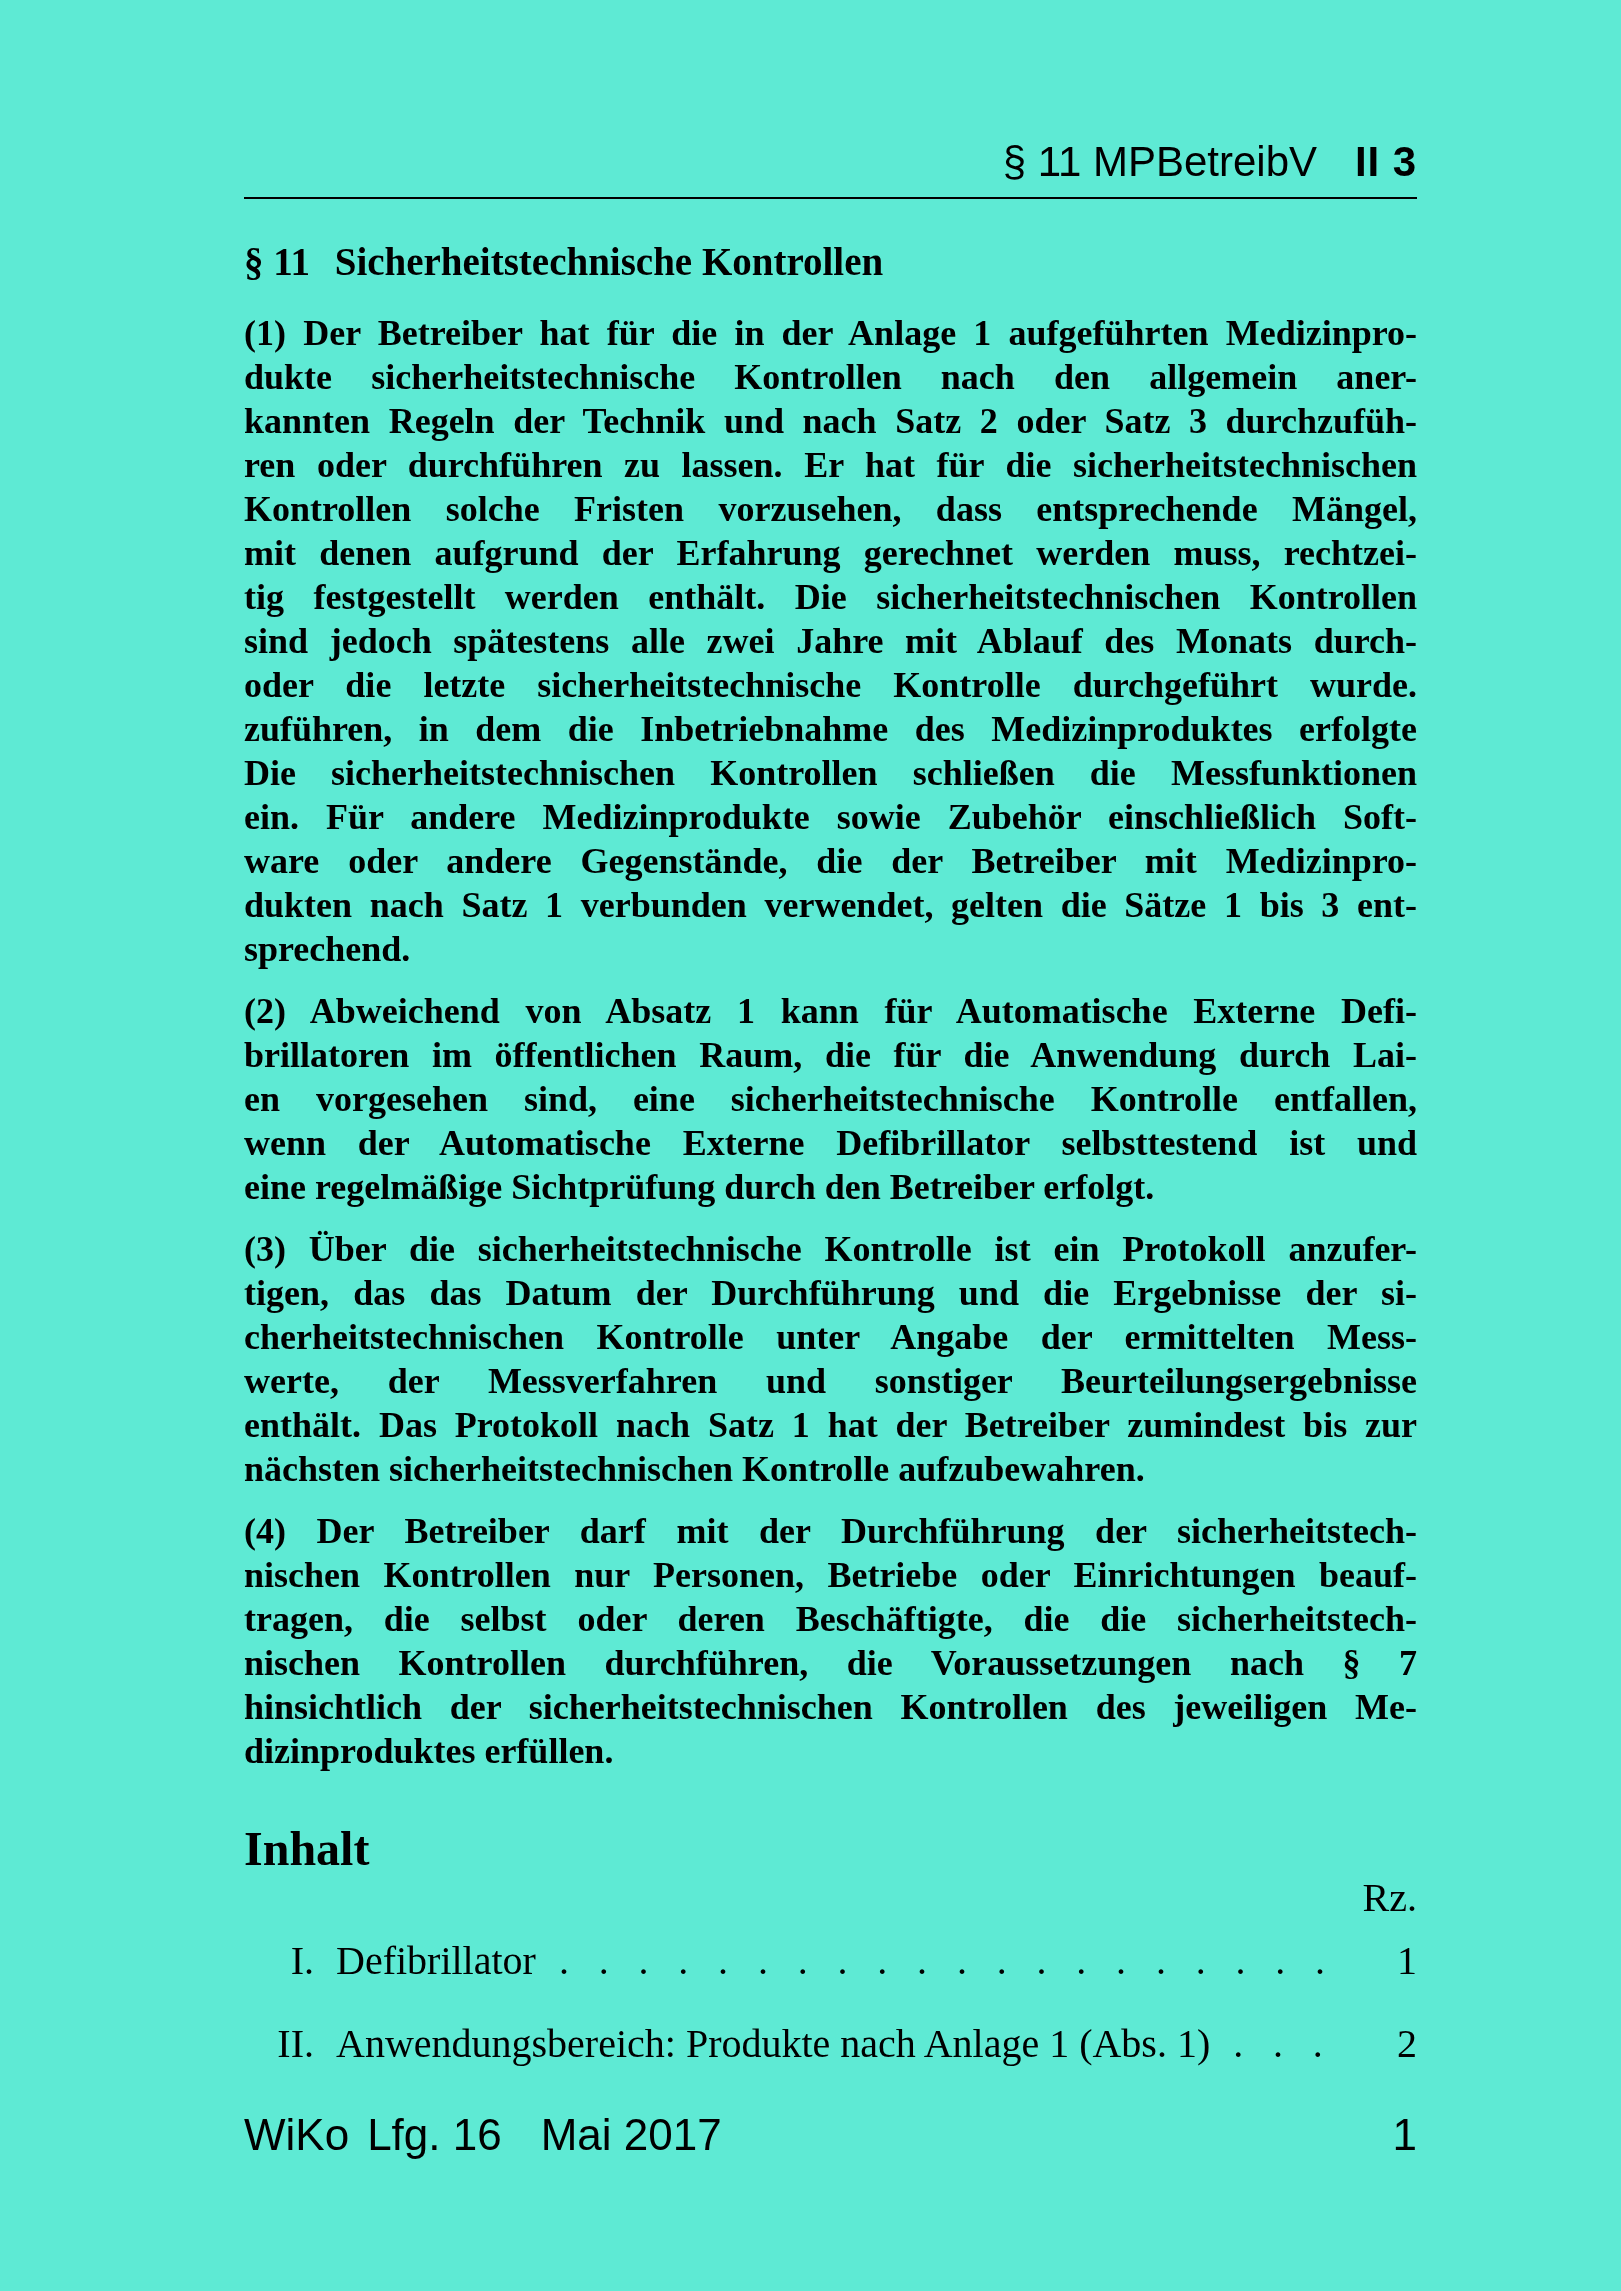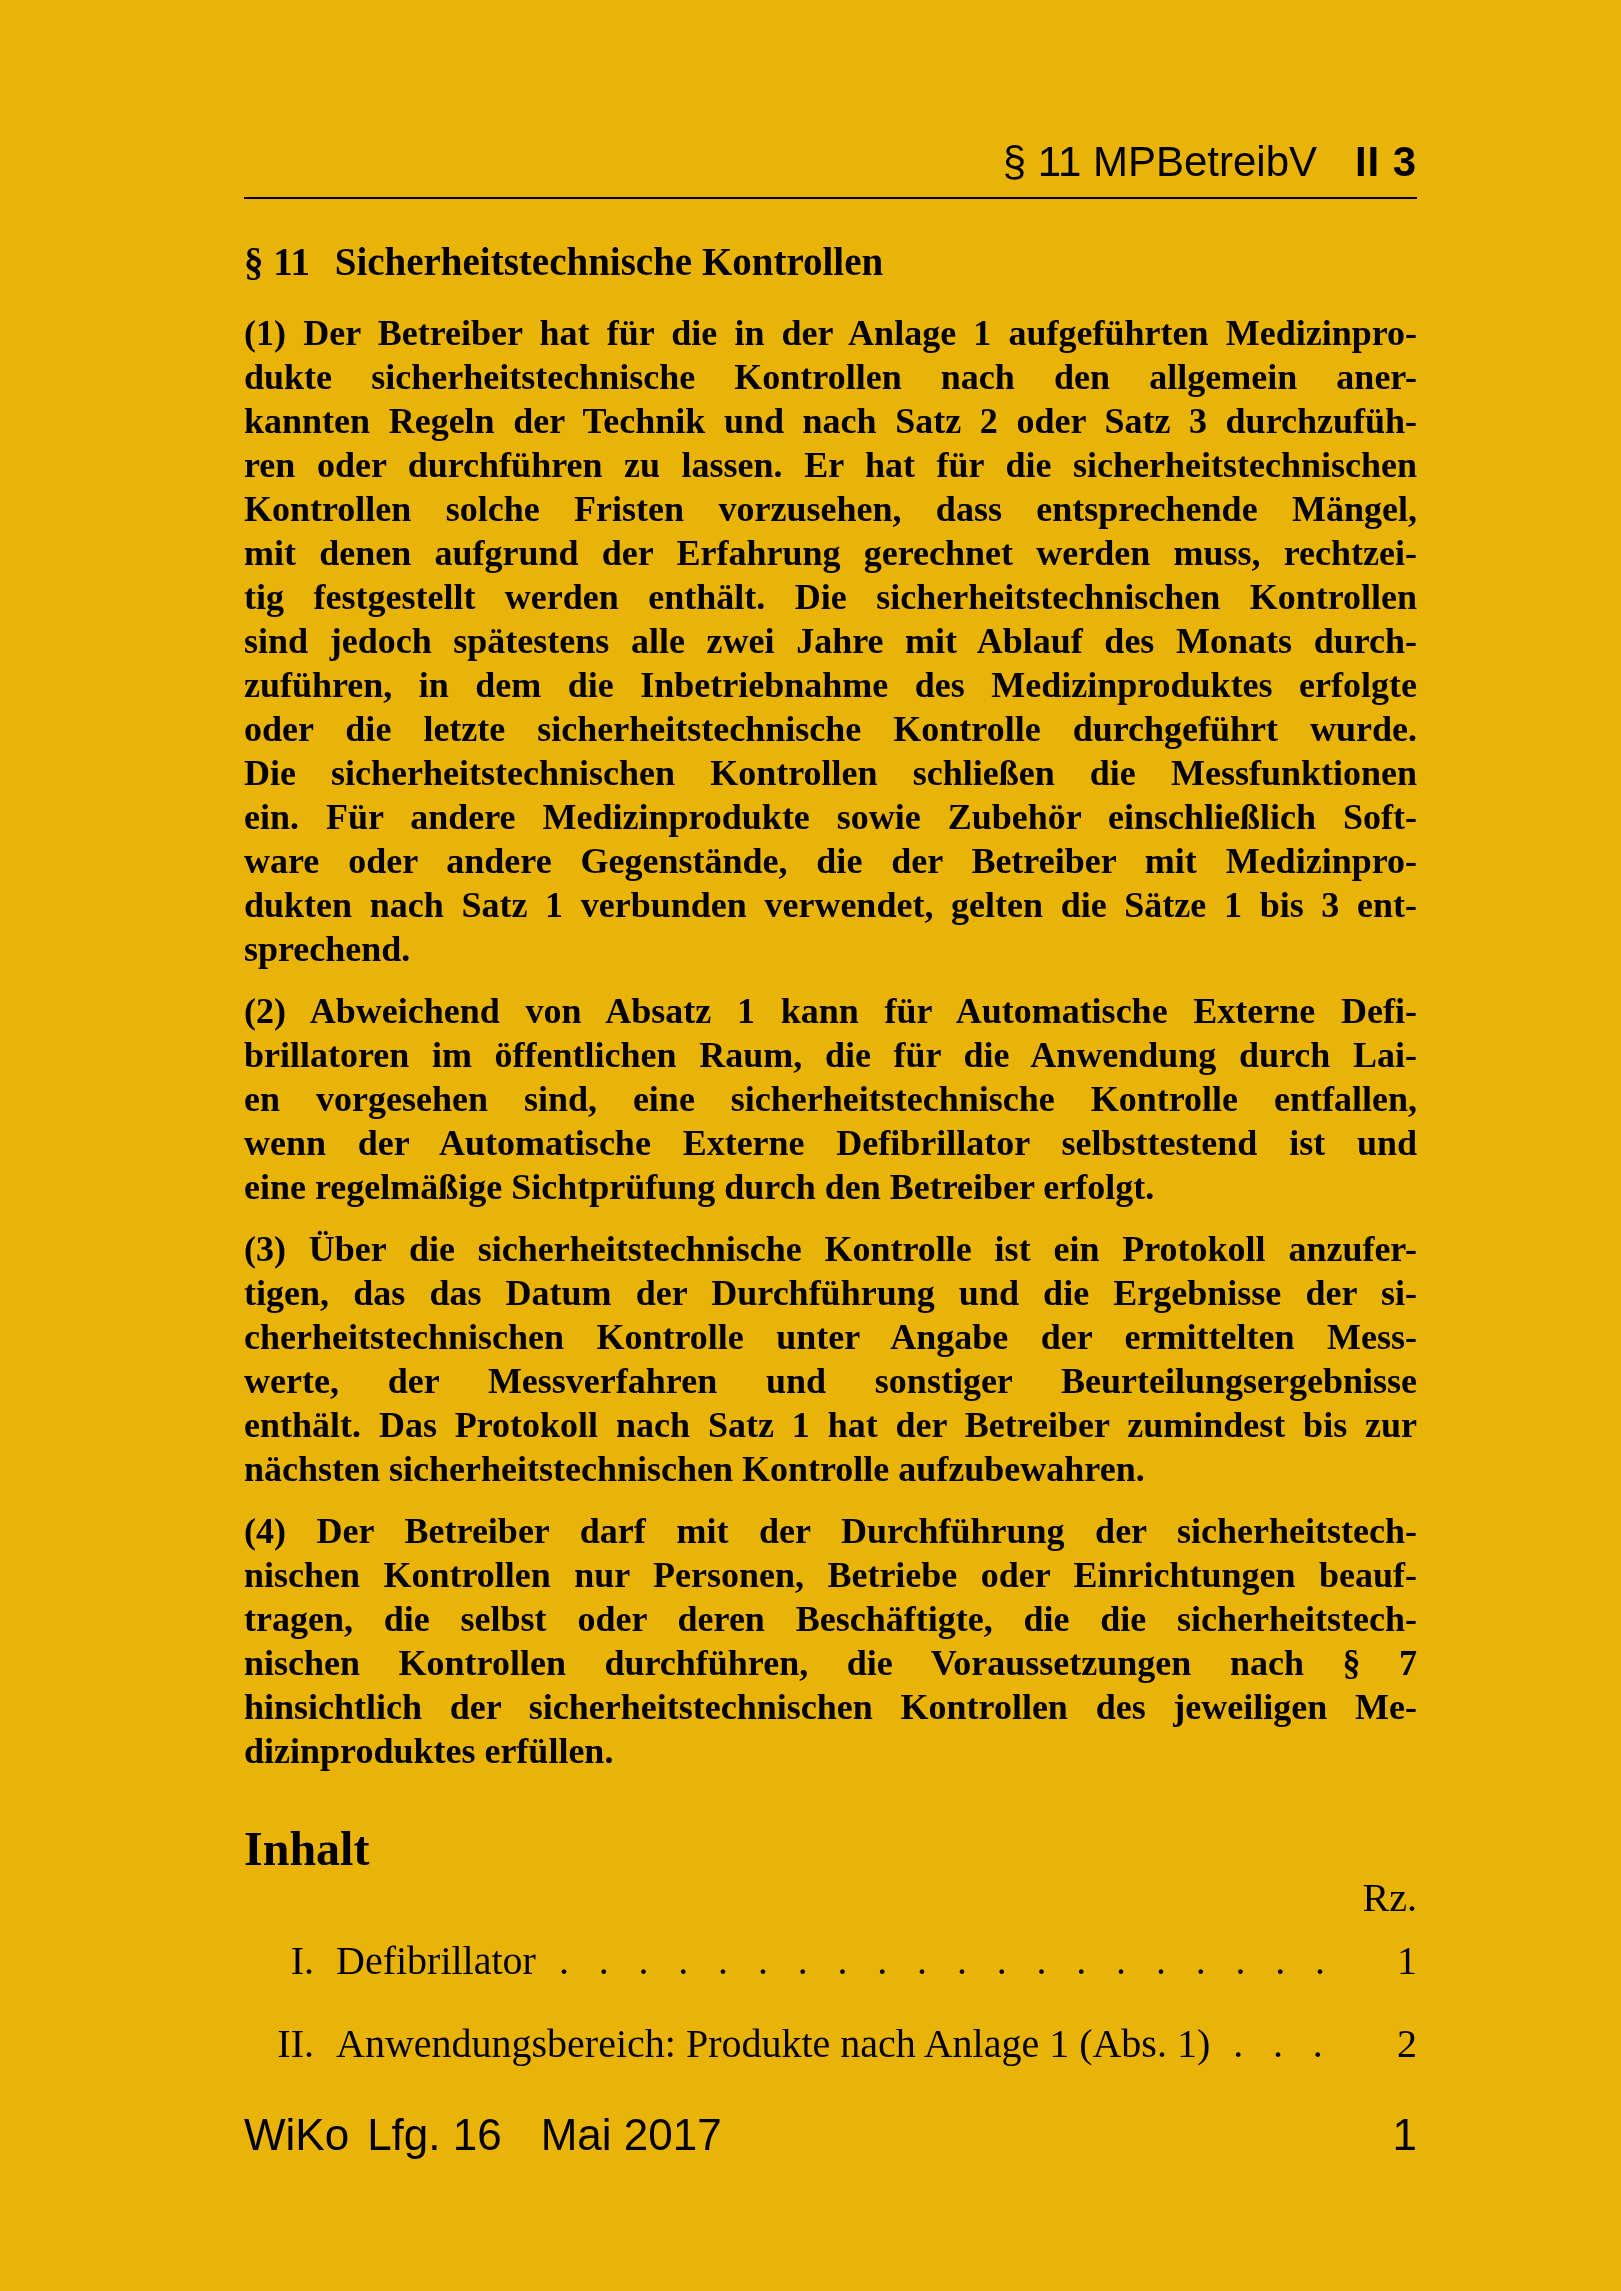--- a/index.html
+++ b/index.html
@@ -5,21 +5,21 @@
 <style>
   html, body {
     margin: 0;
     padding: 0;
     background: #ffffff;
   }
   #page {
     position: relative;
     width: 1621px;
     height: 2291px;
-    background: #eab308;
+    background: #5eead4;
     color: #000000;
     overflow: hidden;
   }
   
   #running-head {
     position: absolute;
     left: 244px;
     width: 1173px;
     top: 140px;
     padding-bottom: 13.2px;
@@ -155,22 +155,22 @@
   <div id="statute-body">
       <div class="para">
         <div class="line">(1) Der Betreiber hat für die in der Anlage 1 aufgeführten Medizinpro-</div>
         <div class="line">dukte sicherheitstechnische Kontrollen nach den allgemein aner-</div>
         <div class="line">kannten Regeln der Technik und nach Satz 2 oder Satz 3 durchzufüh-</div>
         <div class="line">ren oder durchführen zu lassen. Er hat für die sicherheitstechnischen</div>
         <div class="line">Kontrollen solche Fristen vorzusehen, dass entsprechende Mängel,</div>
         <div class="line">mit denen aufgrund der Erfahrung gerechnet werden muss, rechtzei-</div>
         <div class="line">tig festgestellt werden enthält. Die sicherheitstechnischen Kontrollen</div>
         <div class="line">sind jedoch spätestens alle zwei Jahre mit Ablauf des Monats durch-</div>
+        <div class="line">oder die letzte sicherheitstechnische Kontrolle durchgeführt wurde.</div>
         <div class="line">zuführen, in dem die Inbetriebnahme des Medizinproduktes erfolgte</div>
-        <div class="line">oder die letzte sicherheitstechnische Kontrolle durchgeführt wurde.</div>
         <div class="line">Die sicherheitstechnischen Kontrollen schließen die Messfunktionen</div>
         <div class="line">ein. Für andere Medizinprodukte sowie Zubehör einschließlich Soft-</div>
         <div class="line">ware oder andere Gegenstände, die der Betreiber mit Medizinpro-</div>
         <div class="line">dukten nach Satz 1 verbunden verwendet, gelten die Sätze 1 bis 3 ent-</div>
         <div class="line last">sprechend.</div>
       </div>
       <div class="para">
         <div class="line">(2) Abweichend von Absatz 1 kann für Automatische Externe Defi-</div>
         <div class="line">brillatoren im öffentlichen Raum, die für die Anwendung durch Lai-</div>
         <div class="line">en vorgesehen sind, eine sicherheitstechnische Kontrolle entfallen,</div>

